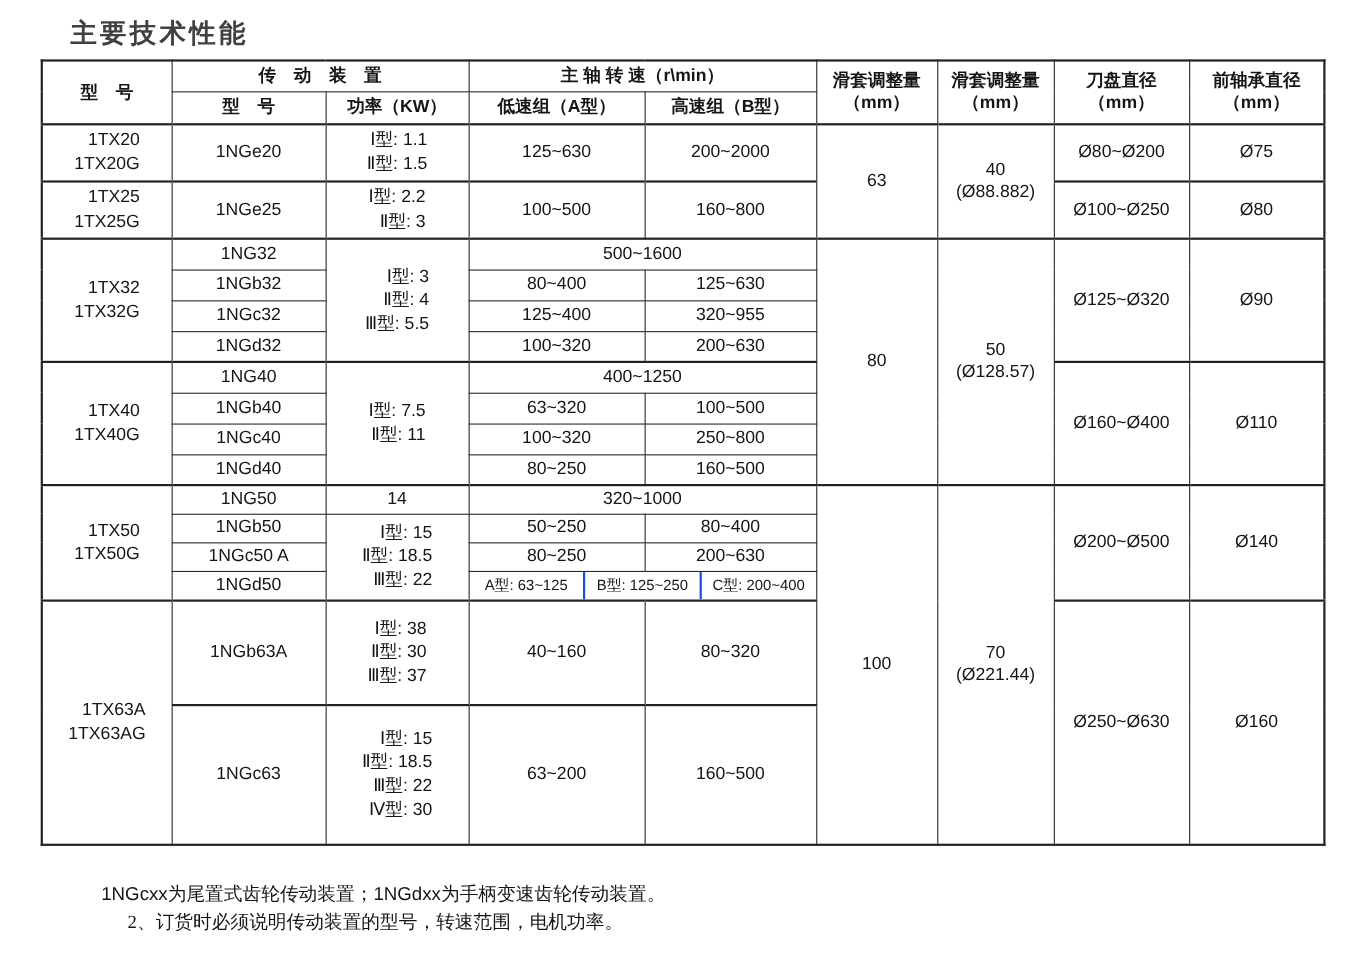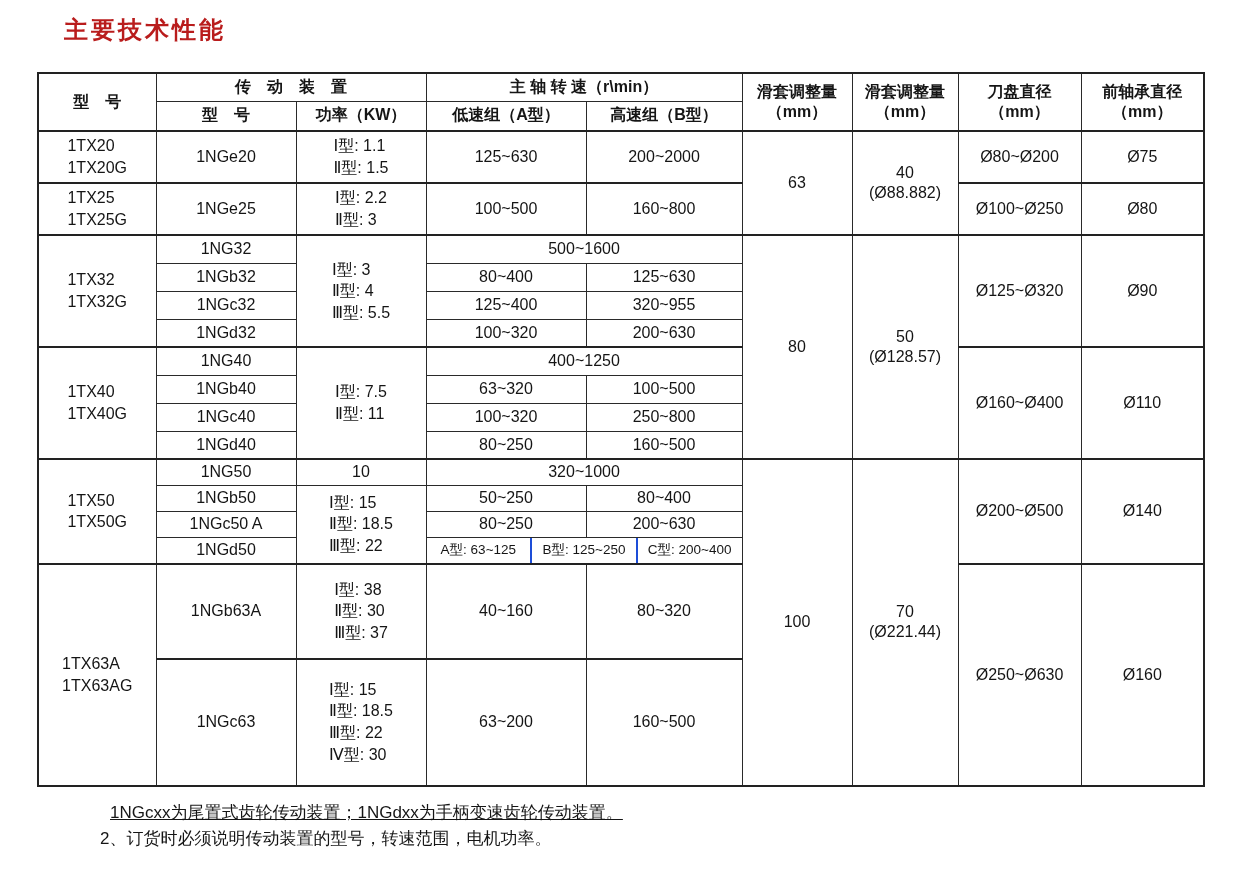--- a/index.html
+++ b/index.html
@@ -1,40 +1,40 @@
 <!DOCTYPE html>
 <html><head>
 <meta charset="utf-8">
 <style>
   html,body{margin:0;padding:0;background:#ffffff;}
   body{width:1240px;height:891px;font-family:"Liberation Sans","DejaVu Sans",sans-serif;color:#151515;}
   .page{position:relative;width:1240px;height:891px;background:#fff;overflow:hidden;}
-  .title{position:absolute;left:64px;top:14px;margin:0;font-size:24px;font-weight:bold;color:#b91c1c;letter-spacing:3px;}
-  table.spec{position:absolute;left:37px;top:72px;width:1166px;border-collapse:collapse;table-layout:fixed;border:2px solid #222;}
+  .title{position:absolute;left:64px;top:14px;margin:0;font-size:24px;font-weight:bold;color:#404040;letter-spacing:3px;}
+  table.spec{position:absolute;left:37px;top:54px;width:1166px;border-collapse:collapse;table-layout:fixed;border:2px solid #222;}
   td,th{border:1px solid #2a2a2a;text-align:center;vertical-align:middle;padding:1px 3px;font-size:16px;overflow:hidden;}
   th{font-weight:bold;}
   tr.hr1{height:28px;}
   tr.hr2{height:30px;}
   tr.r52{height:52px;}
   tr.r28{height:28px;}
   tr.r26{height:26px;}
   tr.r95{height:95px;}
   tr.r127{height:127px;}
   .pre{white-space:pre-line;line-height:1.25;}
-  .lblock{display:inline-block;text-align:left;white-space:pre-line;line-height:1.35;}
+  .lblock{display:inline-block;text-align:right;white-space:pre-line;line-height:1.35;}
   tr.ts>td{border-top:2px solid #222;}
   .hb{border-bottom:2px solid #222;}
   td.abc{padding:0;}
   .abc-wrap{display:flex;width:100%;height:25px;}
   .abc-wrap>div{flex:1;display:flex;align-items:center;justify-content:center;font-size:13.5px;white-space:nowrap;overflow:hidden;}
   .abc-wrap>div+div{border-left:2px solid #1d4ed8;}
   .notes{position:absolute;left:62px;top:800px;font-size:17px;line-height:26px;color:#151515;}
   .nline{white-space:nowrap;}
-  .ind2{margin-left:48px;text-decoration:underline;}
-  .ind1{margin-left:38px;}
+  .ind2{margin-left:30px;}
+  .ind1{margin-left:54px;font-family:Liberation Serif, serif;}
 </style>
 </head>
 <body>
 
 <div class="page">
 
   <h1 class="title">主要技术性能</h1>
 
   <table class="spec">
     <colgroup>
@@ -151,21 +151,21 @@
       <tr class="r28">
         <td>1NGd40</td>
         <td>80~250</td>
         <td>160~500</td>
       </tr>
 
       <tr class="r26 ts">
         <td rowspan="4"><span class="lblock">1TX50
 1TX50G</span></td>
         <td>1NG50</td>
-        <td>10</td>
+        <td>14</td>
         <td colspan="2">320~1000</td>
         <td rowspan="6">100</td>
         <td rowspan="6" class="pre">70
 (Ø221.44)</td>
         <td rowspan="4">Ø200~Ø500</td>
         <td rowspan="4">Ø140</td>
       </tr>
       <tr class="r26">
         <td>1NGb50</td>
         <td rowspan="3"><span class="lblock">Ⅰ型: 15

